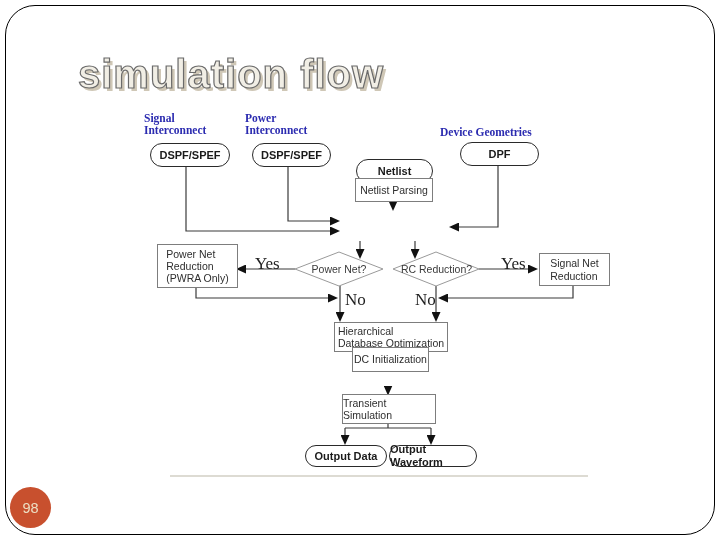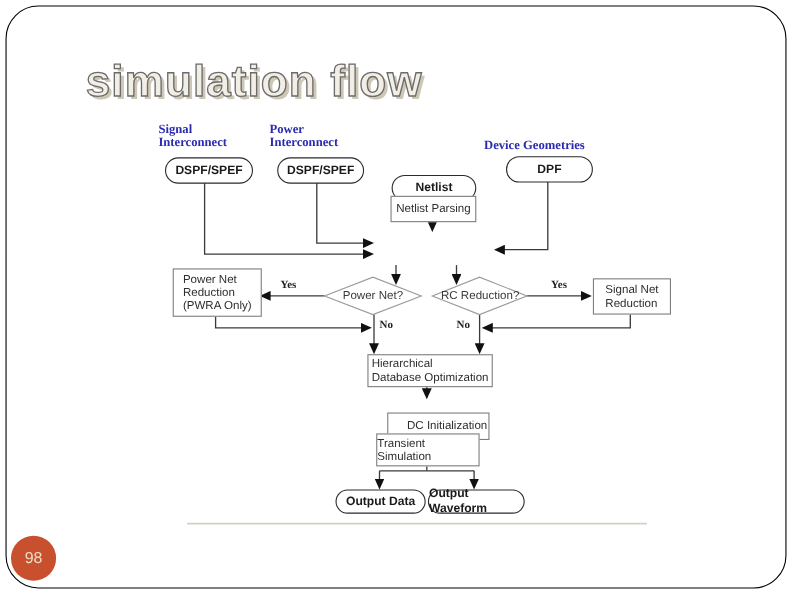--- a/index.html
+++ b/index.html
@@ -35,21 +35,21 @@
     border:1.5px solid #2a2a2a;border-radius:12px;
     font-weight:bold;font-size:11px;color:#1a1a1a;
   }
   .rect{ border:1px solid #7d7d7d; }
   .diamond-label{
     position:absolute;display:flex;align-items:center;justify-content:center;
     font-size:10.5px;color:#3a3a3a;text-align:center;background:transparent;
   }
   .yesno{
     position:absolute;font-family:"Liberation Serif",serif;
-    font-weight:bold;font-size:10px;color:#1f1f1f;
+    font-weight:normal;font-size:17px;color:#1f1f1f;
   }
   svg.wires{position:absolute;left:0;top:0;width:720px;height:540px;}
   .page-badge{
     position:absolute;left:10px;top:487px;width:41px;height:41px;
     border-radius:50%;background:#c8502e;
     display:flex;align-items:center;justify-content:center;
     color:#ecdfc4;font-size:14.5px;font-family:"Liberation Sans",sans-serif;
   }
 </style>
 </head>
@@ -106,21 +106,21 @@
   <div class="node rect" style="left:355px;top:178px;width:76px;height:22px;">Netlist Parsing</div>
 
   <div class="node stadium" style="left:460px;top:142px;width:77px;height:22px;">DPF</div>
   <div class="node rect" style="left:157px;top:244px;width:79px;height:42px;">Power Net
 Reduction
 (PWRA Only)</div>
   <div class="node rect" style="left:539px;top:253px;width:69px;height:31px;">Signal Net
 Reduction</div>
   <div class="node rect" style="left:334px;top:322px;width:112px;height:28px;">Hierarchical
 Database Optimization</div>
-  <div class="node rect" style="left:352px;top:375px;width:75px;height:23px;padding-left:16px;">DC Initialization</div>
+  <div class="node rect" style="left:352px;top:347px;width:75px;height:23px;">DC Initialization</div>
   <div class="node rect" style="left:342px;top:394px;width:92px;height:28px;">Transient Simulation</div>
 
   <div class="diamond-label" style="left:297px;top:261px;width:84px;height:16px;">Power Net?</div>
   <div class="diamond-label" style="left:394px;top:261px;width:85px;height:16px;">RC Reduction?</div>
 
   <div class="yesno" style="left:255px;top:254px;">Yes</div>
   <div class="yesno" style="left:345px;top:290px;">No</div>
   <div class="yesno" style="left:501px;top:254px;">Yes</div>
   <div class="yesno" style="left:415px;top:290px;">No</div>
 

